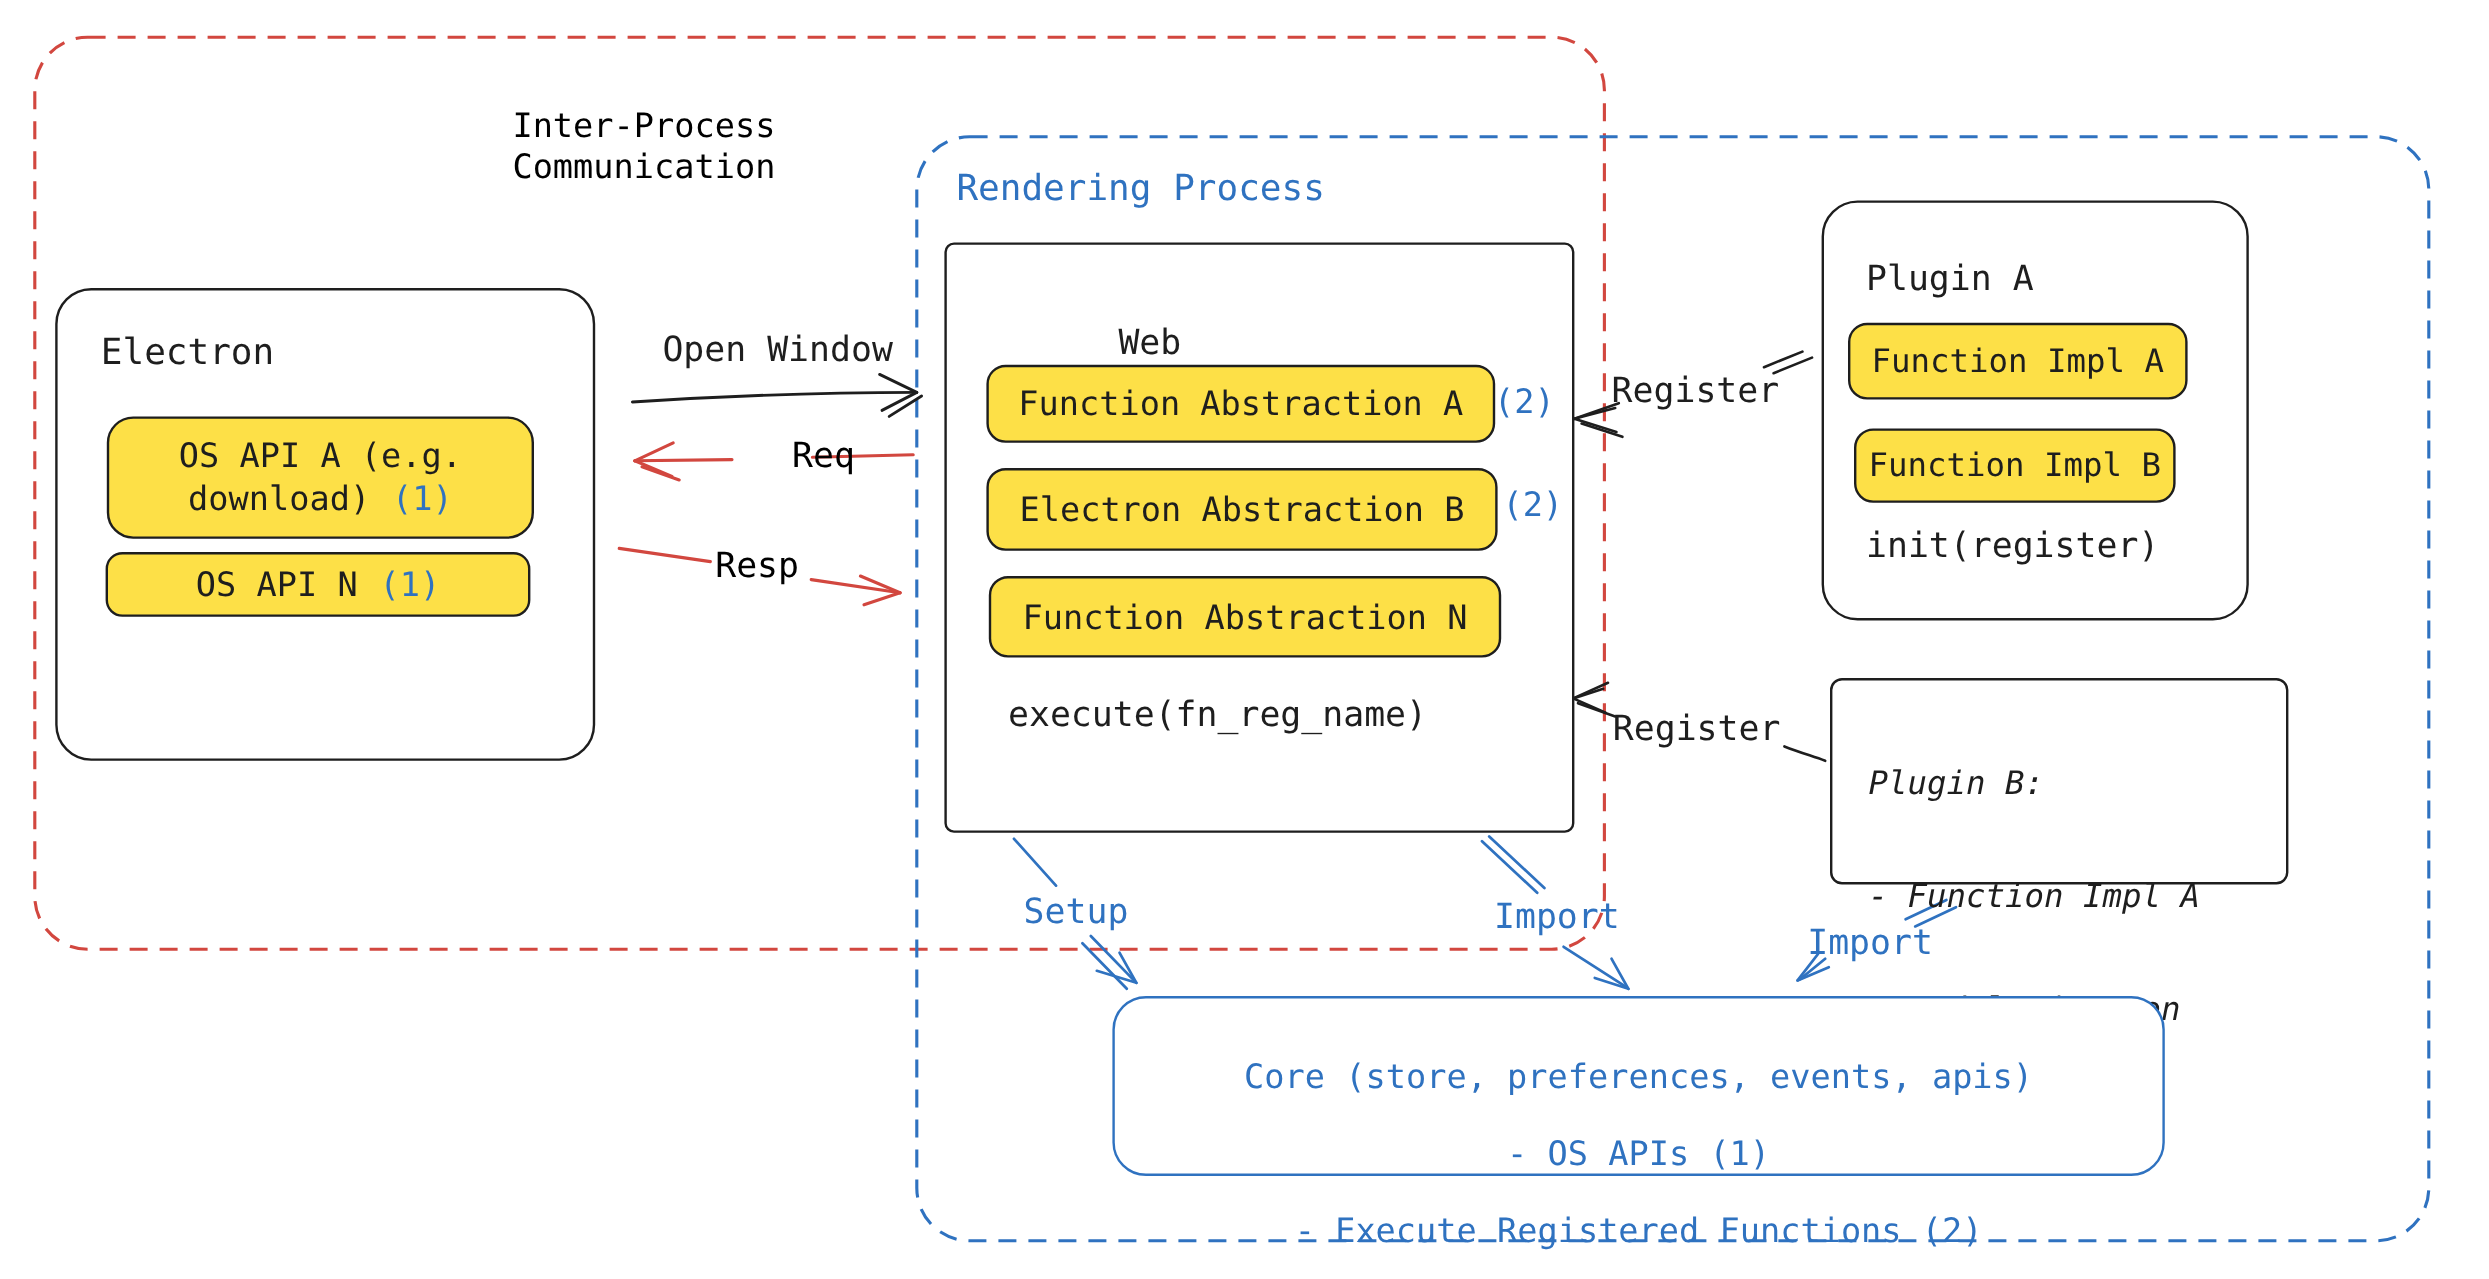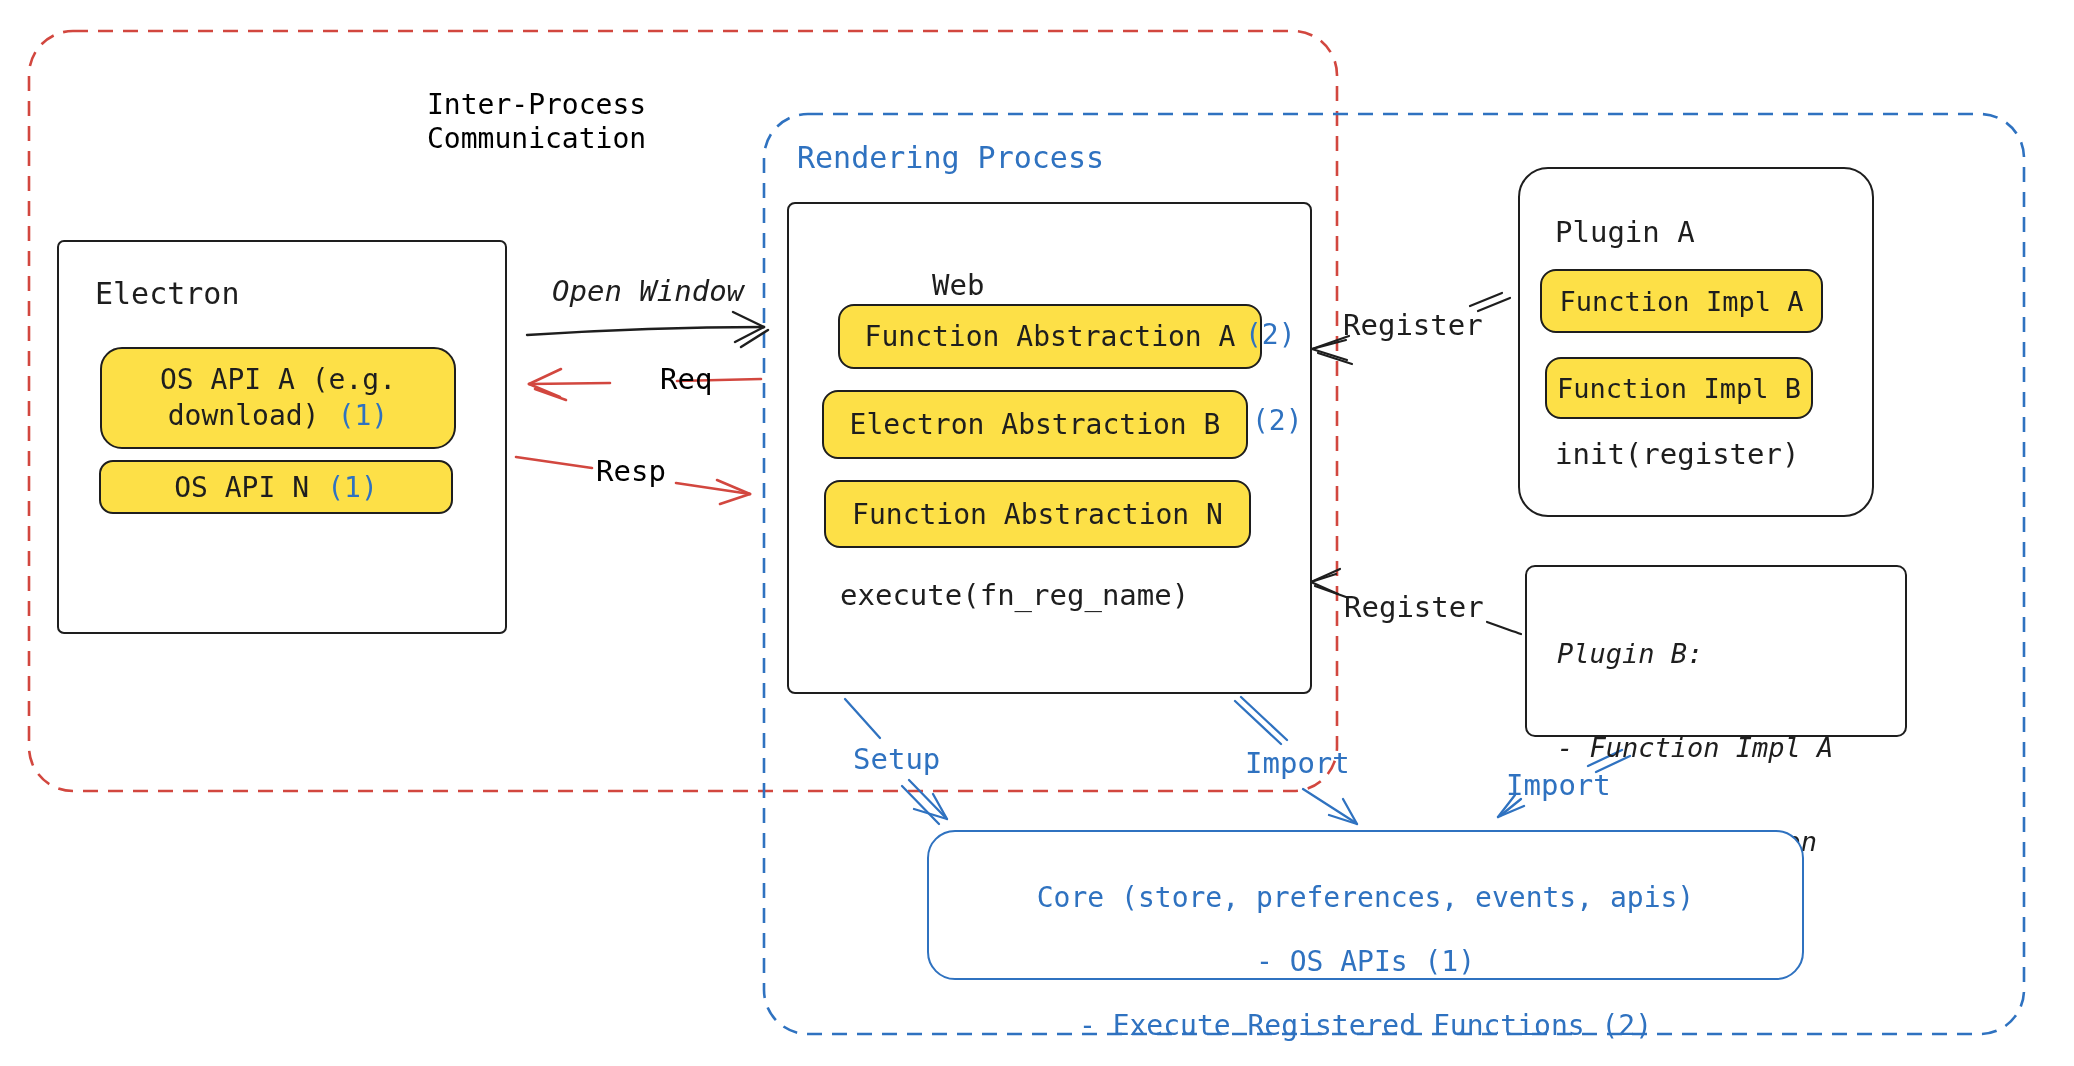--- a/index.html
+++ b/index.html
@@ -85,42 +85,42 @@
       <path d="M1521 799 L1500 816"></path>
       <path d="M1498 817 L1524 806"></path>
       <path d="M1498 817 L1515 795"></path>
     </g>
   </svg>
 
   <div class="lbl red fs28" style="left:427px;top:88px;line-height:34px;">Inter-Process
 Communication</div>
   <div class="lbl blue fs30" style="left:797px;top:140px;">Rendering Process</div>
 
-  <div class="node" style="left:57px;top:240px;width:446px;height:390px;border-radius:7px;text-decoration:underline;">
+  <div class="node" style="left:46px;top:240px;width:446px;height:390px;border-radius:30px;text-decoration:underline;">
     <div class="lbl fs30" style="left:36px;top:34px;">Electron</div>
     <div class="subbox" style="left:41px;top:105px;width:352px;height:98px;border-radius:22px;line-height:36px;">
       <div class="apiline">
           <span>OS API A (e.g.</span>
         </div>
       <div class="apiline">
         <span>download)</span>
         <span class="num">(1)</span>
       </div>
     </div>
     <div class="subbox" style="left:40px;top:218px;width:350px;height:50px;border-radius:14px;">
       <div class="apiline">
         <span>OS API N</span>
         <span class="num">(1)</span>
       </div>
     </div>
   </div>
 
   <div class="node" style="left:787px;top:202px;width:521px;height:488px;border-radius:8px;">
     <div class="lbl fs29" style="left:143px;top:64px;">Web</div>
-    <div class="subbox" style="left:33px;top:100px;width:420px;height:61px;margin-left:16px;">Function Abstraction A</div>
+    <div class="subbox" style="left:33px;top:100px;width:420px;height:61px;">Function Abstraction A</div>
     <div class="subbox" style="left:33px;top:186px;width:422px;height:65px;">Electron Abstraction B</div>
     <div class="subbox" style="left:35px;top:276px;width:423px;height:64px;">Function Abstraction N</div>
     <div class="lbl fs29" style="left:51px;top:374px;">execute(fn_reg_name)</div>
   </div>
   <div class="lbl blue fs28" style="left:1245px;top:318px;">(2)</div>
   <div class="lbl blue fs28" style="left:1252px;top:404px;">(2)</div>
 
   <div class="node" style="left:1518px;top:167px;width:352px;height:346px;border-radius:30px;">
     <div class="lbl fs29" style="left:35px;top:46px;">Plugin A</div>
     <div class="subbox fs27" style="left:20px;top:100px;width:279px;height:60px;">Function Impl A</div>
@@ -137,21 +137,21 @@
   </div>
 
   <div class="node" style="left:927px;top:830px;width:873px;height:146px;border-radius:28px;border:2.2px solid #2f72c0;">
     <div class="lbl blue fs28" style="left:0;top:18px;width:873px;text-align:center;line-height:32px;">
       <div>Core (store, preferences, events, apis)</div>
       <div>- OS APIs (1)</div>
       <div>- Execute Registered Functions (2)</div>
     </div>
   </div>
 
-  <div class="lbl fs29" style="left:552px;top:274px;font-style:italic;">Open Window</div>
+  <div class="lbl fs29" style="left:552px;top:274px;">Open Window</div>
   <div class="lbl red fs29" style="left:614px;top:362px;margin-left:46px;">Req</div>
   <div class="lbl red fs29" style="left:596px;top:454px;">Resp</div>
   <div class="lbl fs29" style="left:1343px;top:308px;">Register</div>
   <div class="lbl fs29" style="left:1344px;top:590px;">Register</div>
   <div class="lbl blue fs29" style="left:853px;top:742px;">Setup</div>
   <div class="lbl blue fs29" style="left:1245px;top:746px;">Import</div>
   <div class="lbl blue fs29" style="left:1506px;top:768px;">Import</div>
 
 </div>
 

